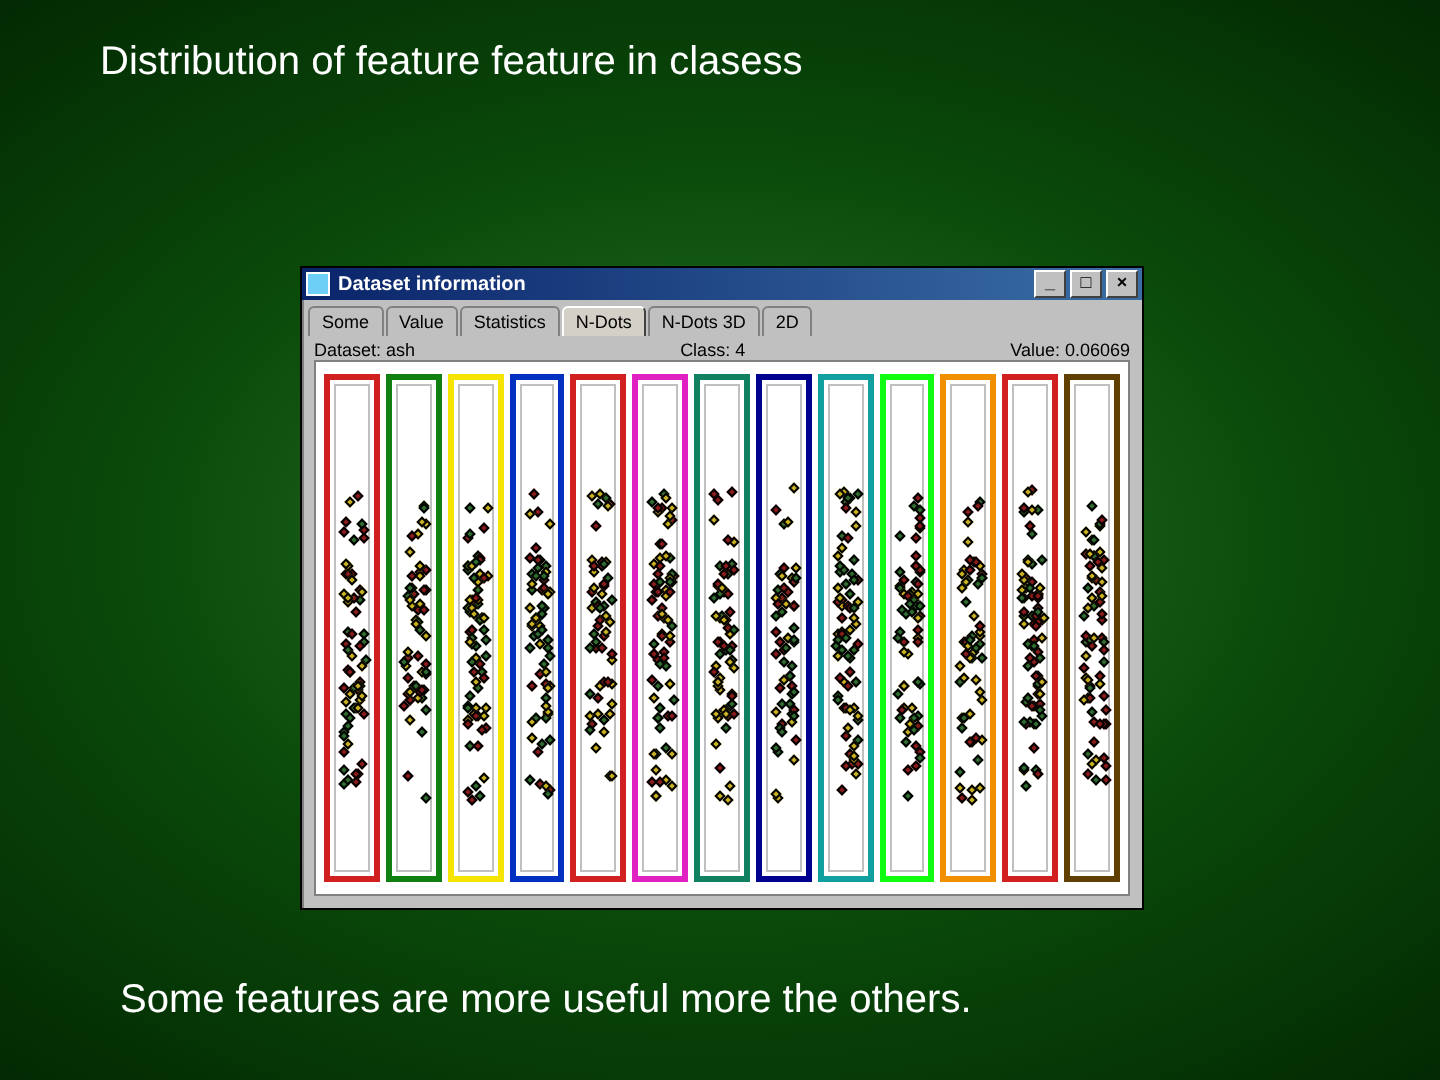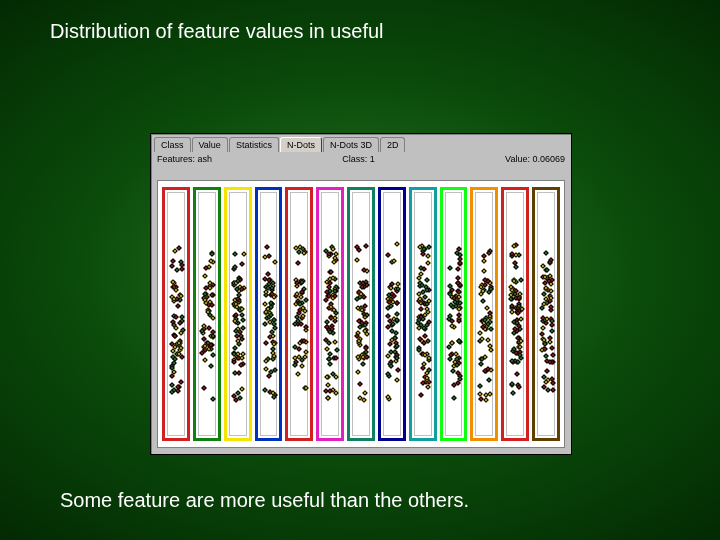--- a/index.html
+++ b/index.html
@@ -147,34 +147,42 @@
     height: 4px;
     transform: rotate(45deg);
     border: 1px solid #000;
     box-sizing: border-box;
   }
 </style>
 </head>
 <body>
 
 <div class="slide">
-  <div class="subtitle">Distribution of feature values in useful</div>
+  <div class="subtitle">Distribution of feature feature in clasess</div>
 
   <div class="win">
+    <div class="titlebar">
+      <span class="icon"></span>
+      <span>Dataset information</span>
+      <span class="spacer"></span>
+      <span class="winbtn">_</span>
+      <span class="winbtn">□</span>
+      <span class="winbtn">×</span>
+    </div>
     <div class="tabs" id="tabs">
-        <div class="tab">Class</div>
+        <div class="tab">Some</div>
         <div class="tab">Value</div>
         <div class="tab">Statistics</div>
         <div class="tab active">N-Dots</div>
         <div class="tab">N-Dots 3D</div>
         <div class="tab">2D</div>
       </div>
     <div class="labels">
-      <span>Features: ash</span>
-      <span>Class: 1</span>
+      <span>Dataset: ash</span>
+      <span>Class: 4</span>
       <span>Value: 0.06069</span>
     </div>
     <div class="plotarea">
       <div class="strips" id="strips">
           <div class="strip" style="border-color: rgb(208, 32, 32);">
             <div class="inner">
               <div class="dot" style="left: 25.2006%; top: 58.0375%; background: rgb(139, 26, 26);"></div>
               <div class="dot" style="left: 77.36%; top: 51.8988%; background: rgb(46, 107, 46);"></div>
               <div class="dot" style="left: 60.3656%; top: 43.5402%; background: rgb(46, 107, 46);"></div>
               <div class="dot" style="left: 11.1868%; top: 78.4554%; background: rgb(46, 107, 46);"></div>
@@ -1058,14 +1066,14 @@
               <div class="dot" style="left: 39.8958%; top: 38.4599%; background: rgb(200, 176, 32);"></div>
               <div class="dot" style="left: 53.5084%; top: 35.6348%; background: rgb(139, 26, 26);"></div>
               <div class="dot" style="left: 28.8152%; top: 33.9039%; background: rgb(200, 176, 32);"></div>
               <div class="dot" style="left: 40.9944%; top: 51.1648%; background: rgb(200, 176, 32);"></div>
             </div>
           </div>
         </div>
     </div>
   </div>
 
-  <div class="footer">Some feature are more useful than the others.</div>
+  <div class="footer">Some features are more useful more the others.</div>
 </div>
 
 </body></html>

